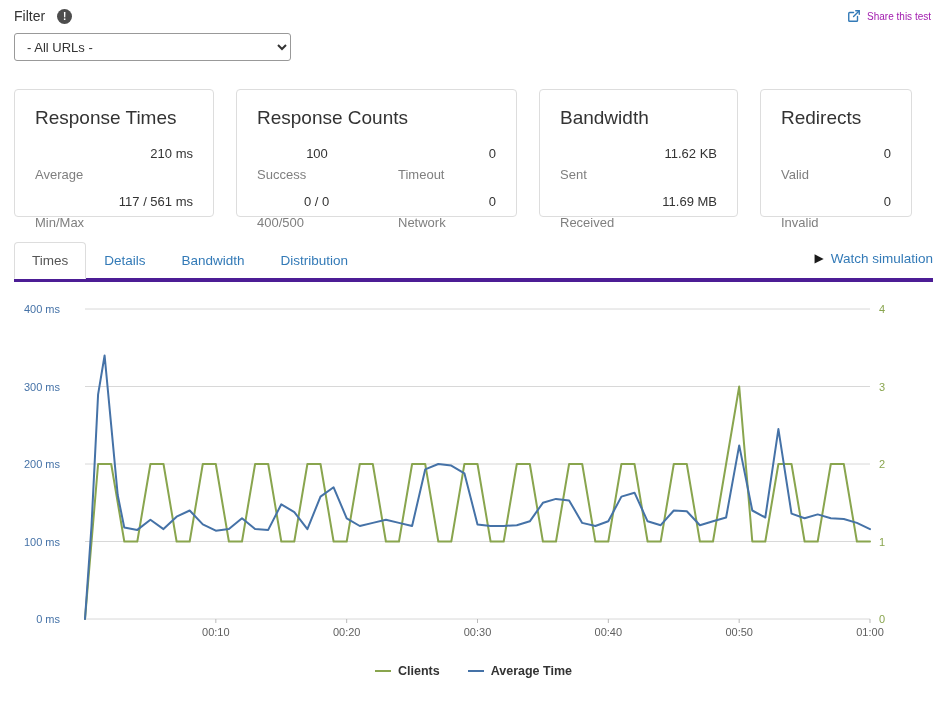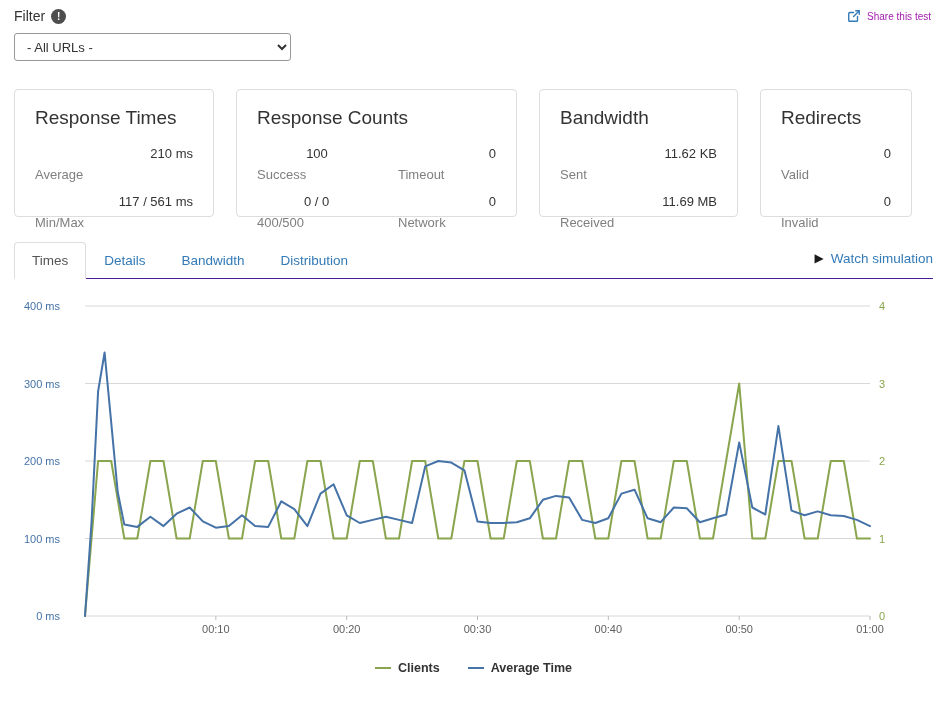--- a/index.html
+++ b/index.html
@@ -15,21 +15,21 @@
     margin: 8px 16px 0 14px;
     display: flex;
     justify-content: space-between;
     align-items: center;
   }
   .filter-label {
     font-size: 14px;
     color: #333;
     display: inline-flex;
     align-items: center;
-    gap: 6px;
+    gap: 12px;
   }
   .info-icon {
     width: 15px; height: 15px;
     border-radius: 50%;
     background: #4d4d4d;
     color: #fff;
     font-size: 10px;
     font-weight: bold;
     display: inline-flex;
     align-items: center;
@@ -86,21 +86,21 @@
     font-size: 13px;
   }
   .stat-label { color: #7f7f7f; margin-top: 21px; }
   .stat-value { color: #333; }
   .stat-pair-l { display: flex; justify-content: flex-start; width: 121px; }
   .stat-pair-r { display: flex; justify-content: space-between; width: 98px; text-align: right; }
   .tabs-row {
     margin: 25px 14px 0 14px;
     display: flex;
     align-items: flex-end;
-    border-bottom: 1px solid #4c1d95;
+    border-bottom: 4px solid #4c1d95;
   }
   .tab {
     padding: 10px 17px;
     font-size: 13.5px;
     color: #337ab7;
     cursor: pointer;
     margin-bottom: -1px;
     border: 1px solid transparent;
   }
   .tab.active {

